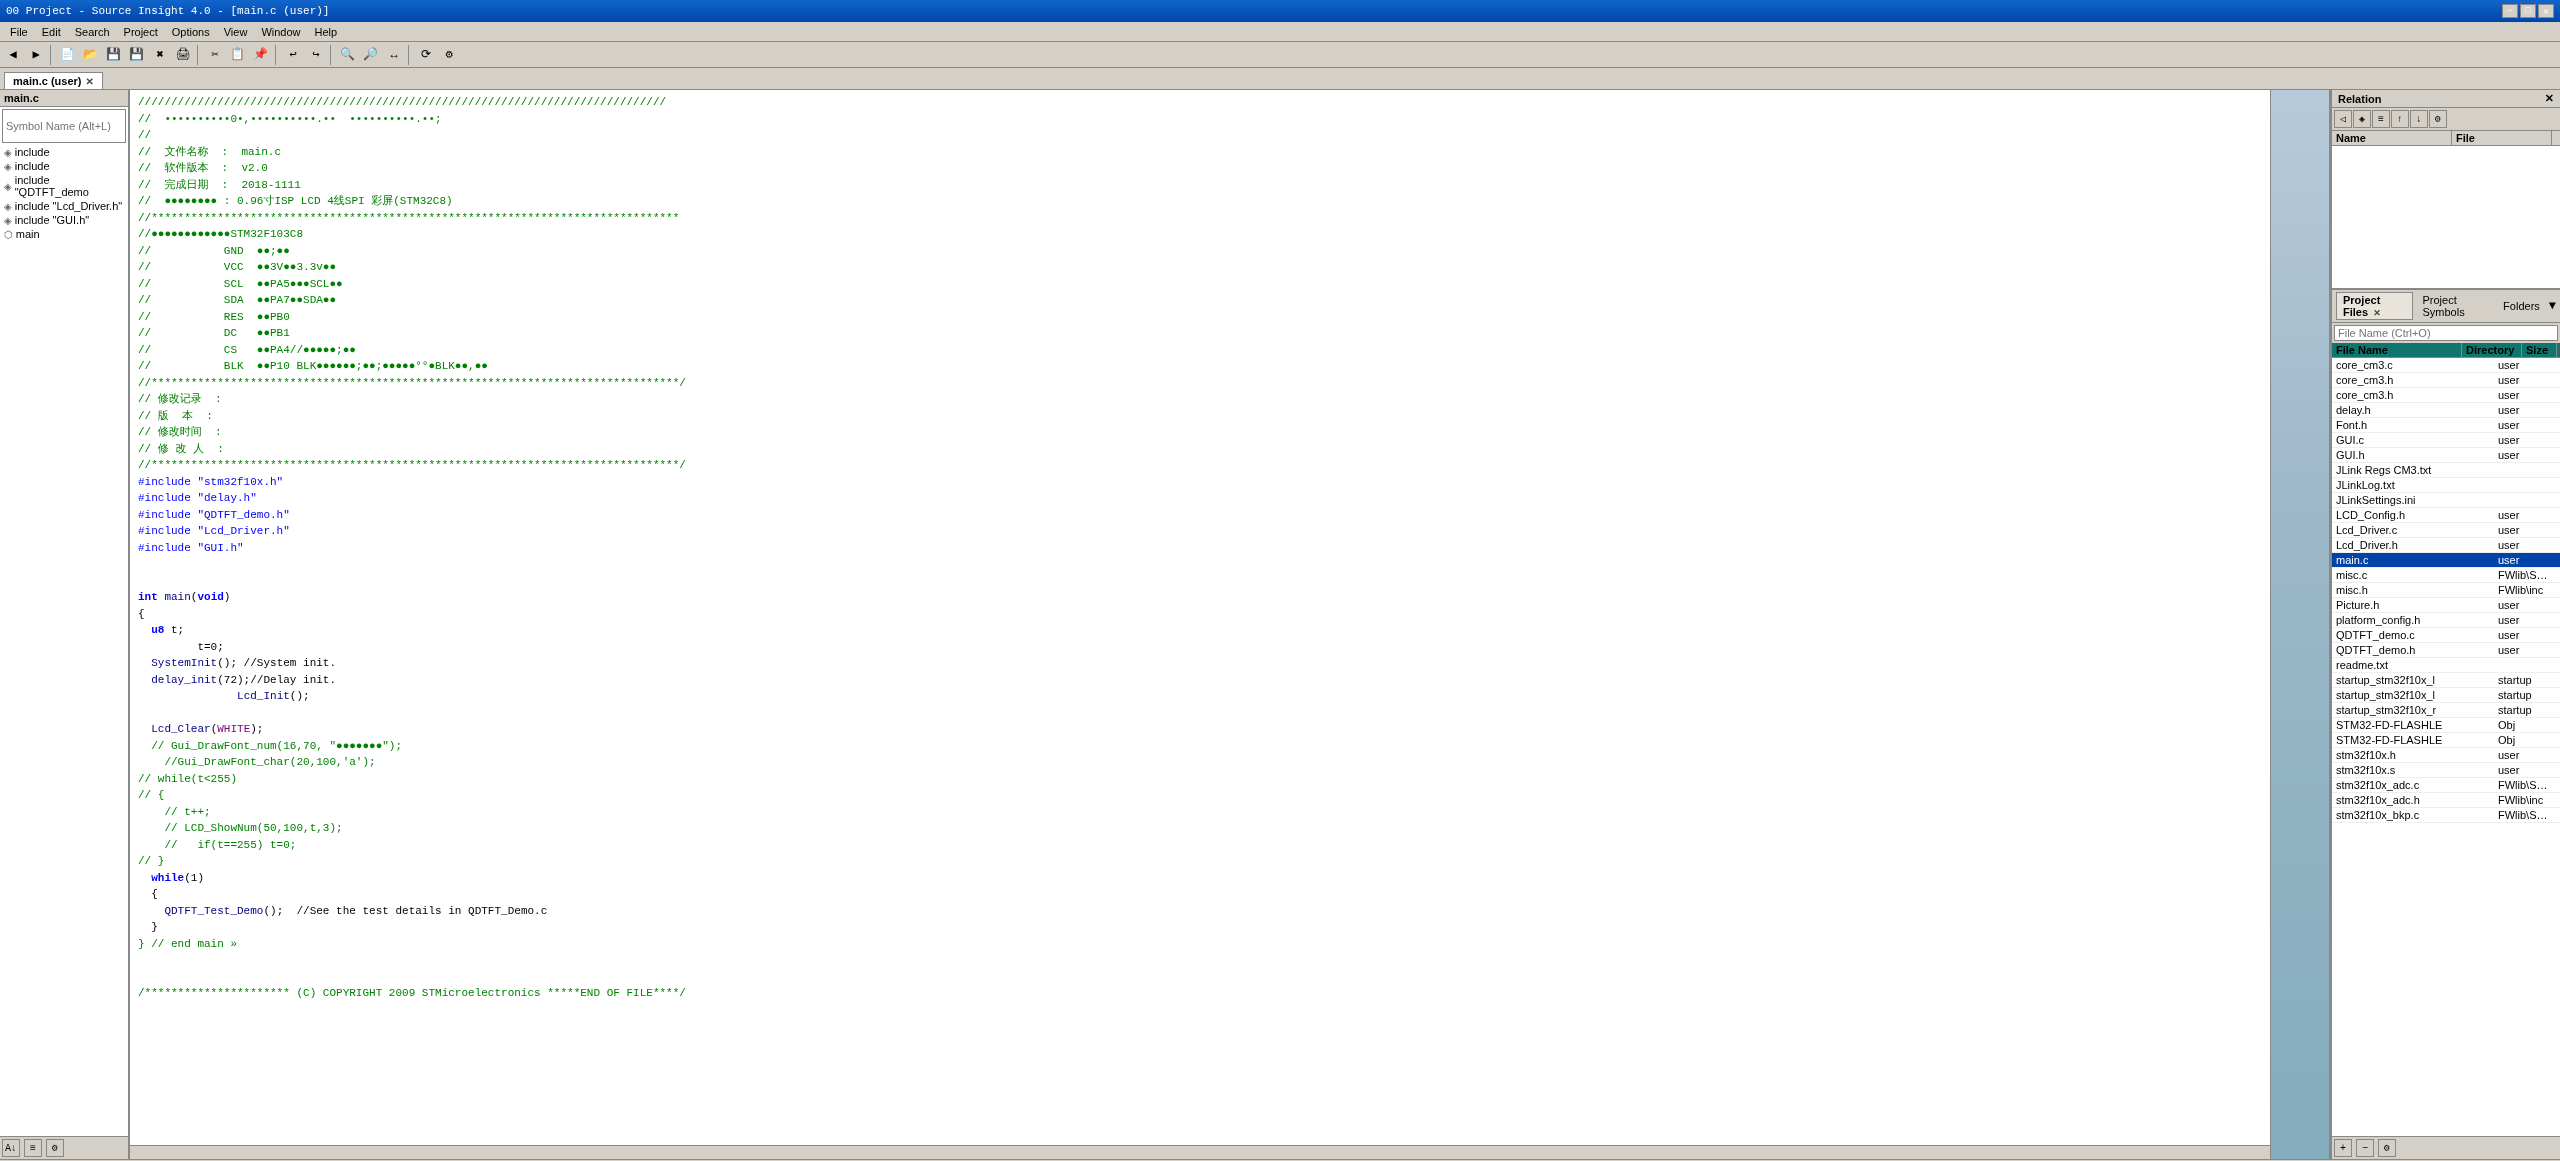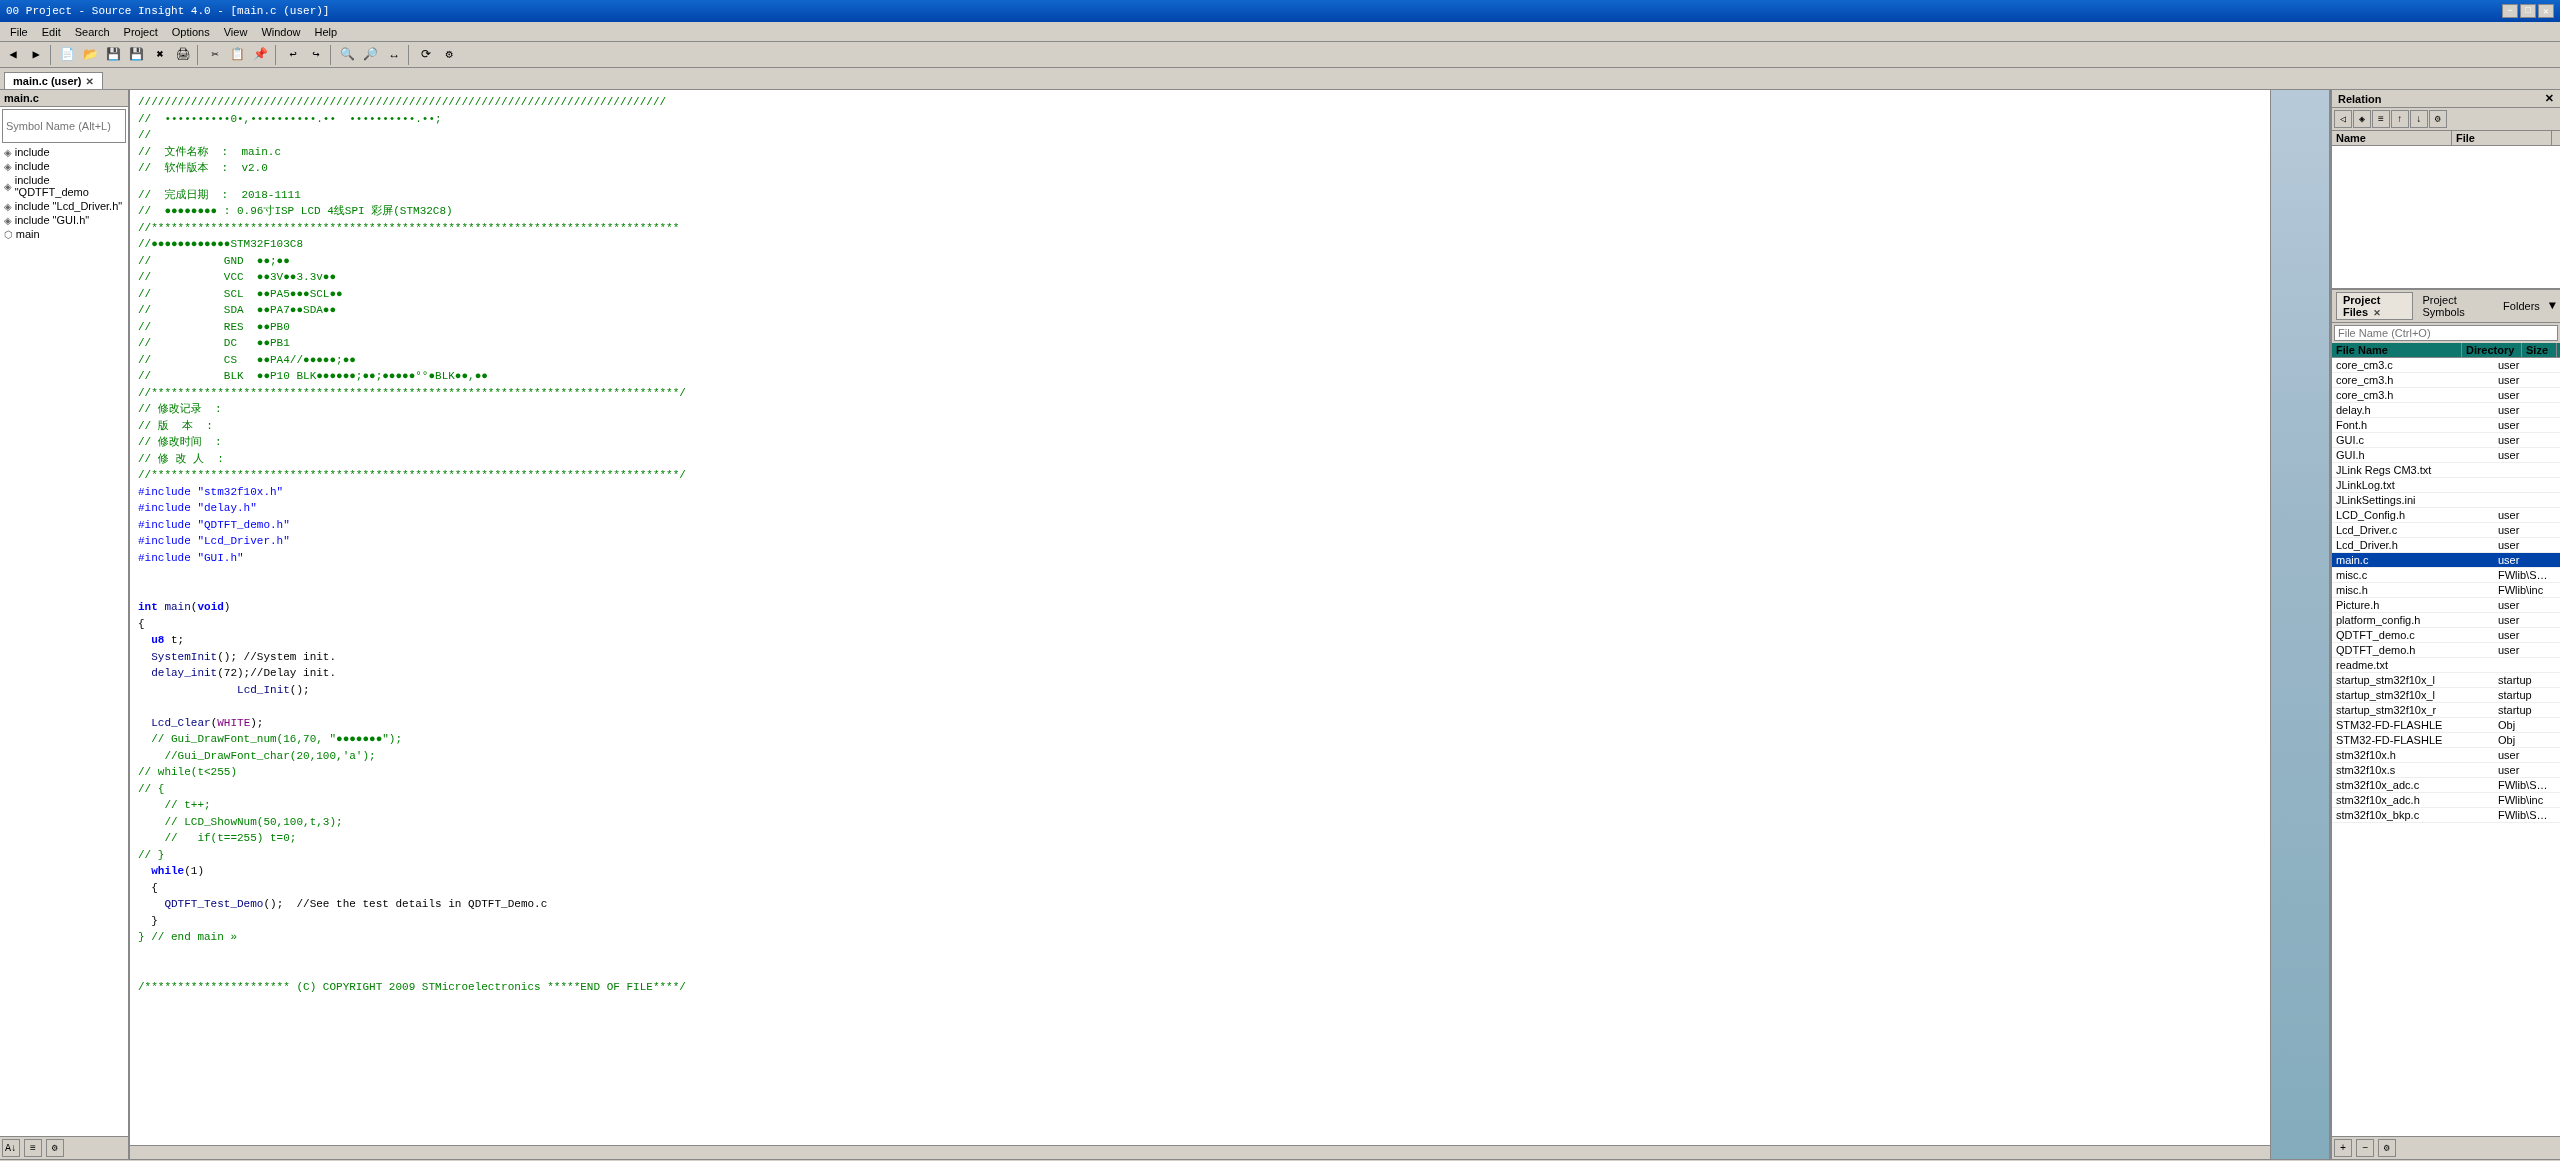--- a/index.html
+++ b/index.html
@@ -439,21 +439,21 @@
     </div>
   </div>
 
   <div class="editor-panel">
     <div class="editor-content" id="editor-content">
     <div class="code-line" style="color: rgb(0, 128, 0);">////////////////////////////////////////////////////////////////////////////////</div>
         <div class="code-line" style="color: rgb(0, 128, 0);">//  ••••••••••0•,••••••••••.••  ••••••••••.••;</div>
         <div class="code-line" style="color: rgb(0, 128, 0);">//</div>
         <div class="code-line" style="color: rgb(0, 128, 0);">//  文件名称  :  main.c</div>
         <div class="code-line" style="color: rgb(0, 128, 0);">//  软件版本  :  v2.0</div>
-        <div class="code-line" style="color: rgb(0, 128, 0); margin-top: 10px;">//  完成日期  :  2018-1111</div>
+        <div class="code-line" style="color: rgb(0, 128, 0);">//  完成日期  :  2018-1111</div>
         <div class="code-line" style="color: rgb(0, 128, 0);">//  ●●●●●●●● : 0.96寸ISP LCD 4线SPI 彩屏(STM32C8)</div>
         <div class="code-line" style="color: rgb(0, 128, 0);">//********************************************************************************</div>
         <div class="code-line" style="color: rgb(0, 128, 0);">//●●●●●●●●●●●●STM32F103C8</div>
         <div class="code-line" style="color: rgb(0, 128, 0);">//           GND  ●●;●●</div>
         <div class="code-line" style="color: rgb(0, 128, 0);">//           VCC  ●●3V●●3.3v●●</div>
         <div class="code-line" style="color: rgb(0, 128, 0);">//           SCL  ●●PA5●●●SCL●●</div>
         <div class="code-line" style="color: rgb(0, 128, 0);">//           SDA  ●●PA7●●SDA●●</div>
         <div class="code-line" style="color: rgb(0, 128, 0);">//           RES  ●●PB0</div>
         <div class="code-line" style="color: rgb(0, 128, 0);">//           DC   ●●PB1</div>
         <div class="code-line" style="color: rgb(0, 128, 0);">//           CS   ●●PA4//●●●●●;●●</div>
@@ -467,20 +467,21 @@
         <div class="code-line" style="color: rgb(0, 0, 255);">#include "stm32f10x.h"</div>
         <div class="code-line" style="color: rgb(0, 0, 255);">#include "delay.h"</div>
         <div class="code-line" style="color: rgb(0, 0, 255);">#include "QDTFT_demo.h"</div>
         <div class="code-line" style="color: rgb(0, 0, 255);">#include "Lcd_Driver.h"</div>
         <div class="code-line" style="color: rgb(0, 0, 255);">#include "GUI.h"</div>
         <div class="code-line" style="color: rgb(0, 0, 0);">&nbsp;</div>
         <div class="code-line" style="color: rgb(0, 0, 0);">&nbsp;</div>
         <div class="code-line" style="color: rgb(0, 0, 0);"><span style="color:#0000ff;font-weight:bold;">int</span> <span style="color:#000080;">main</span>(<span style="color:#0000ff;font-weight:bold;">void</span>)</div>
         <div class="code-line" style="color: rgb(0, 0, 0);">{</div>
         <div class="code-line" style="color: rgb(0, 0, 0);">  <span style="color:#0000ff;font-weight:bold;">u8</span> t;</div>
+        <div class="code-line" style="color: rgb(0, 0, 0);">         t=0;</div>
         <div class="code-line" style="color: rgb(0, 0, 0);">  <span style="color:#000080;">SystemInit</span>(); //System init.</div>
         <div class="code-line" style="color: rgb(0, 0, 0);">  <span style="color:#000080;">delay_init</span>(72);//Delay init.</div>
         <div class="code-line" style="color: rgb(0, 0, 0);">               <span style="color:#000080;">Lcd_Init</span>();</div>
         <div class="code-line" style="color: rgb(0, 0, 0);">&nbsp;</div>
         <div class="code-line" style="color: rgb(0, 0, 0);">  <span style="color:#000080;">Lcd_Clear</span>(<span style="color:#800080;">WHITE</span>);</div>
         <div class="code-line" style="color: rgb(0, 128, 0);">  // Gui_DrawFont_num(16,70, "●●●●●●●");</div>
         <div class="code-line" style="color: rgb(0, 128, 0);">    //Gui_DrawFont_char(20,100,'a');</div>
         <div class="code-line" style="color: rgb(0, 128, 0);">// while(t&lt;255)</div>
         <div class="code-line" style="color: rgb(0, 128, 0);">// {</div>
         <div class="code-line" style="color: rgb(0, 128, 0);">    // t++;</div>

